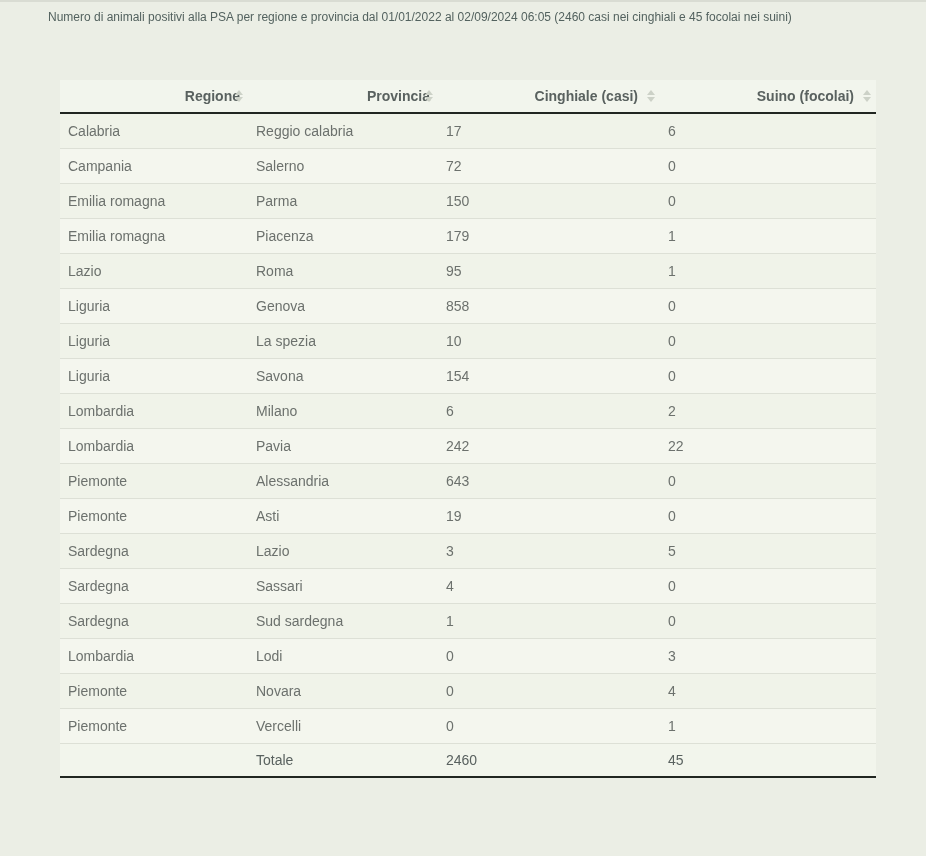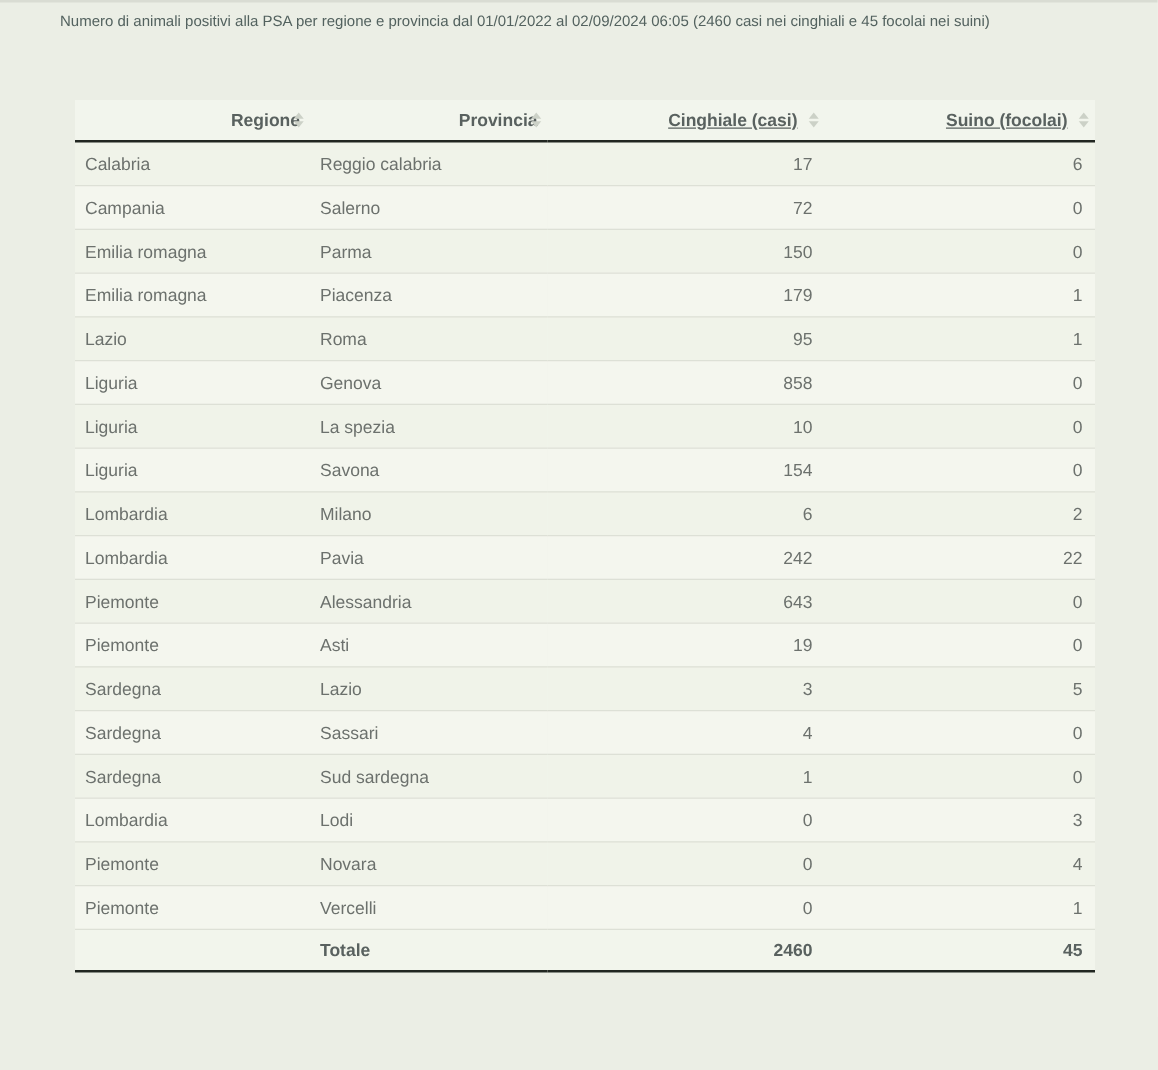--- a/index.html
+++ b/index.html
@@ -52,21 +52,20 @@
     color: #59615f;
     border-bottom: 2px solid #212621;
     cursor: pointer;
     text-align: right;
     vertical-align: middle;
     box-sizing: border-box;
   }
   thead th.num {
     text-align: right;
     padding-right: 22px;
-    text-decoration: underline;
   }
   .sort-icon {
     position: absolute;
     right: 5px;
     top: 50%;
     transform: translateY(-50%);
     display: inline-flex;
     flex-direction: column;
     align-items: center;
     gap: 2px;
@@ -86,30 +85,30 @@
 
   tbody td {
     height: 35px;
     padding: 0 8px;
     color: #6c716d;
     border-bottom: 1px solid #dde0d6;
     vertical-align: middle;
     box-sizing: border-box;
   }
   tbody td.num, tfoot td.num {
-    text-align: right;
+    text-align: left;
     padding-right: 10px;
   }
   tbody tr:nth-child(odd)  { background: #f0f3e9; }
   tbody tr:nth-child(even) { background: #f4f6ee; }
 
   tfoot td {
     height: 34px;
     padding: 0 8px;
-    font-weight: bold;
+    font-weight: normal;
     color: #59615f;
     border-bottom: 2px solid #212621;
     vertical-align: middle;
     box-sizing: border-box;
     background: #f2f5ec;
   }
 </style>
 </head>
 <body>
 

